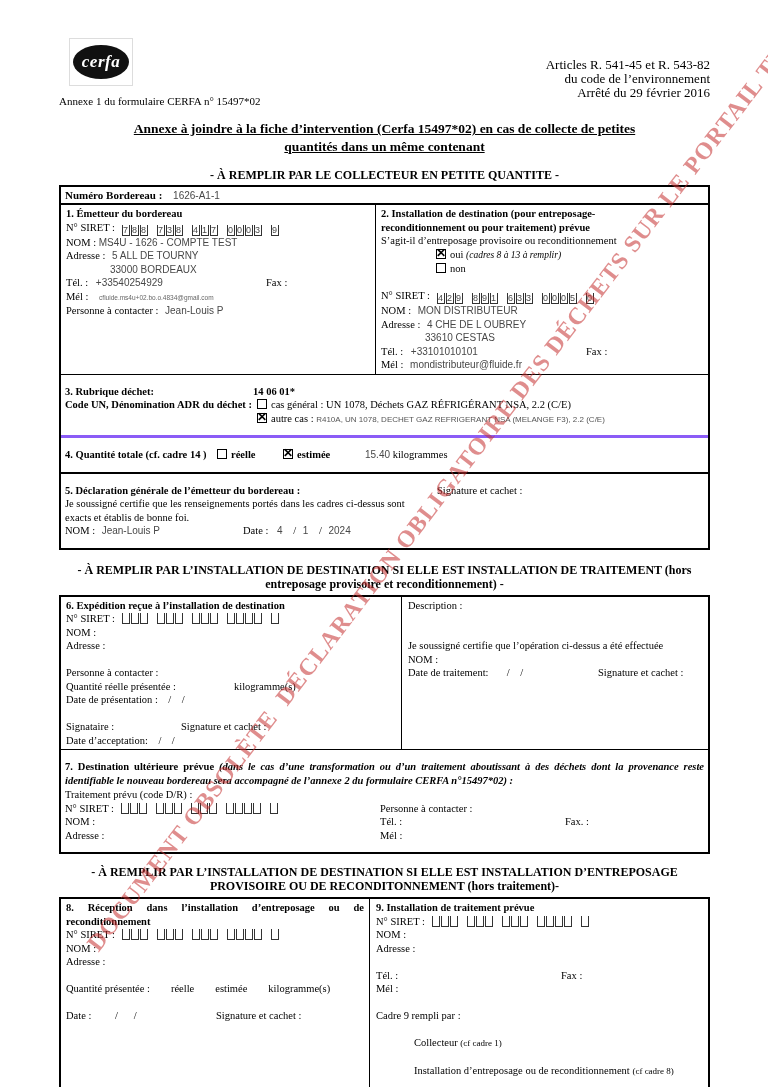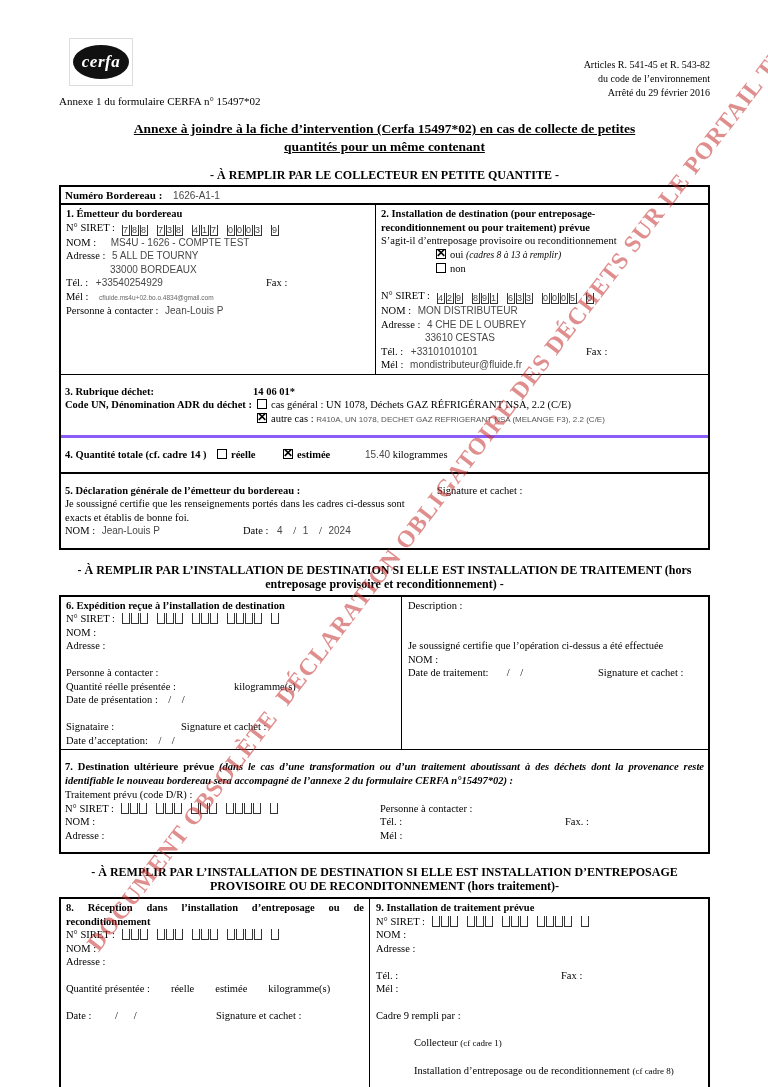--- a/index.html
+++ b/index.html
@@ -8,21 +8,21 @@
           font-family:"Liberation Serif", serif; color:#000; overflow:hidden; }
   .inner { position:absolute; left:59px; top:38px; width:651px; }
 
   
   .hdr { display:flex; justify-content:space-between; }
   .hdr-left { width:330px; }
   .logo-wrap { width:64px; height:48px; border:1px solid #ddd; display:flex; align-items:center; justify-content:center; margin-left:10px; }
   .logo-ellipse { width:56px; height:34px; background:#111; border-radius:50%; display:flex; align-items:center; justify-content:center; }
   .logo-ellipse span { color:#fff; font-style:italic; font-size:17px; font-weight:bold; letter-spacing:0.5px; }
   .annexe-ref { font-size:11px; margin-top:9px; }
-  .hdr-right { text-align:right; font-size:10px; line-height:14px; margin-top:20px; }
+  .hdr-right { text-align:right; font-size:13px; line-height:14px; margin-top:20px; }
 
   .title { text-align:center; font-weight:bold; font-size:13.5px; line-height:18px; margin-top:13px; }
   .title .u { text-decoration:underline; }
 
   .sec-hdr { text-align:center; font-weight:bold; font-size:12px; line-height:14px; }
 
   
   .ft { border:2px solid #000; font-size:10.5px; }
   .row { border-top:1px solid #000; position:relative; }
   .row:first-child { border-top:none;border-radius:8px; }
@@ -85,41 +85,41 @@
       </div>
       <div class="hdr-right">
         <div>Articles R. 541-45 et R. 543-82</div>
         <div>du code de l’environnement</div>
         <div>Arrêté du 29 février 2016</div>
       </div>
     </div>
 
     <div class="title">
       <div><span class="u">Annexe à joindre à la fiche d’intervention (Cerfa 15497*02) en cas de collecte de petites</span></div>
-      <div><span class="u">quantités pour un même contenant</span></div>
+      <div><span class="u">quantités dans un même contenant</span></div>
     </div>
 
     <div class="sec-hdr" style="margin-top:12px;">- À REMPLIR PAR LE COLLECTEUR EN PETITE QUANTITE -</div>
 
     <div class="ft" style="margin-top:3px;">
       <div class="row bordereau">
         <span class="b">Numéro Bordereau :</span>
         <span class="v" style="margin-left:8px;">1626-A1-1</span>
       </div>
 
       <div class="row med-top cols">
         <div class="col-l1">
           <div class="ln b">1. Émetteur du bordereau</div>
           <div class="ln">
             <span>N° SIRET :</span>
             <span style="margin-left:4px;"><span class="sg"><span class="sc">7</span><span class="sc">8</span><span class="sc">8</span></span><span class="sg"><span class="sc">7</span><span class="sc">3</span><span class="sc">8</span></span><span class="sg"><span class="sc">4</span><span class="sc">1</span><span class="sc">7</span></span><span class="sg"><span class="sc">0</span><span class="sc">0</span><span class="sc">0</span><span class="sc">3</span></span><span class="sg"><span class="sc">9</span></span></span>
           </div>
           <div class="ln">
             <span>NOM :</span>
-            <span class="v" style="margin-left:12px;">MS4U - 1626 - COMPTE TEST</span>
+            <span class="v" style="margin-left:0;">MS4U - 1626 - COMPTE TEST</span>
           </div>
           <div class="ln">
             <span>Adresse :</span>
             <span class="v" style="margin-left:4px;">5 ALL DE TOURNY</span>
           </div>
           <div class="ln">
             <span class="v" style="margin-left:44px;">33000 BORDEAUX</span>
           </div>
           <div class="ln">
             <span>Tél. :</span>

